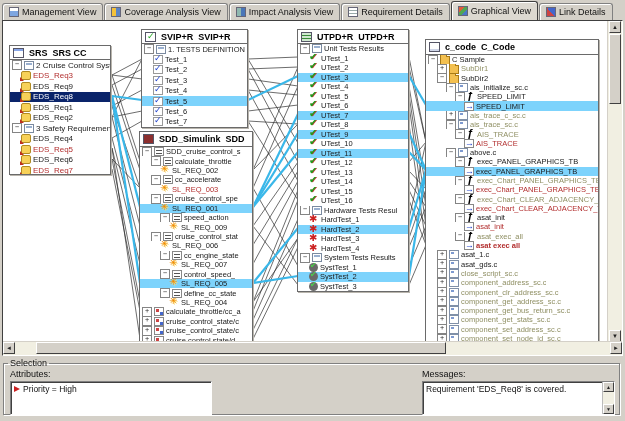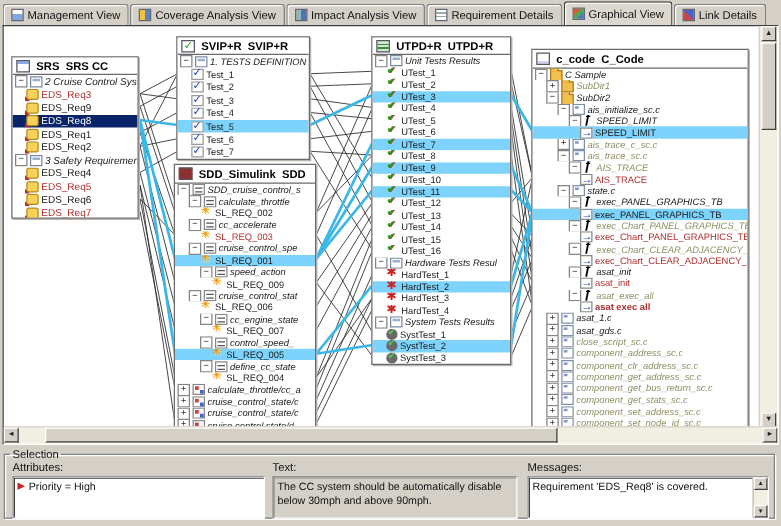--- a/index.html
+++ b/index.html
@@ -36,21 +36,21 @@
   .hi-sdd{background:#8c2f2f;}
   .hi-utpd{background:repeating-linear-gradient(#cfe8cf 0 2px,#3a8a3a 2px 3px);}
   .hi-ccode{background:linear-gradient(#fff 70%,#cfd6e8 70%);}
 
   .row{display:flex;align-items:center;box-sizing:border-box;white-space:nowrap;overflow:hidden;color:#1a1a1a;}
   .row .lab{overflow:hidden;text-overflow:clip;}
   .sel-cyan{background:#7dd3fc;}
   .sel-dark{background:#0a246a;color:#fff;}
   .c-red{color:#b22e2e;}
   .c-olive{color:#8f8f63;}
-  .it{font-style:italic;}
+  .it{}
   .bd{font-weight:bold;}
 
   .exp{width:8px;height:8px;flex:none;border:1px solid #848484;background:#fff;color:#333;
        font-family:"DejaVu Sans Mono",monospace;font-size:7px;line-height:6px;text-align:center;margin-right:2px;font-style:normal;}
   .i{display:inline-block;width:10px;height:9px;position:relative;margin-right:2px;flex:none;font-style:normal;}
   .i-req{background:#f7d158;border:1px solid #b08a22;border-radius:2px 2px 2px 0;box-sizing:border-box;}
   .i-req::after{content:"";position:absolute;left:-2px;bottom:-2px;border-left:4px solid #c03020;border-top:4px solid transparent;}
   .i-doc{background:#fff;border:1px solid #7a8aa0;box-sizing:border-box;}
   .i-doc::after{content:"";position:absolute;left:1px;top:1px;right:1px;height:2px;background:#9ab0d0;}
   .i-test{background:#fff;border:1px solid #999;box-sizing:border-box;}
@@ -585,21 +585,21 @@
           <span class="i i-fn"></span>
           <span class="lab it c-olive">AIS_TRACE</span>
         </div>
         <div class="row" style="height: 9.3px; font-size: 7.5px; padding-left: 38px;">
           <span class="i i-arrow"></span>
           <span class="lab c-red">AIS_TRACE</span>
         </div>
         <div class="row" style="height: 9.3px; font-size: 7.5px; padding-left: 20px;">
           <span class="exp">−</span>
           <span class="i i-file"></span>
-          <span class="lab it">state.c</span>
+          <span class="lab it">above.c</span>
         </div>
         <div class="row" style="height: 9.3px; font-size: 7.5px; padding-left: 29px;">
           <span class="exp">−</span>
           <span class="i i-fn"></span>
           <span class="lab it">exec_PANEL_GRAPHICS_TB</span>
         </div>
         <div class="row sel-cyan" style="height: 9.3px; font-size: 7.5px; padding-left: 38px;">
           <span class="i i-arrow"></span>
           <span class="lab">exec_PANEL_GRAPHICS_TB</span>
         </div>
@@ -696,26 +696,20 @@
     <legend>Selection</legend>
     <div class="col col-attr">
       <div class="lbl">Attributes:</div>
       <div class="box sunken-box">
         <div class="attr-item">
           <span class="attr-ico"></span>
           <span>Priority = High</span>
         </div>
       </div>
     </div>
-    <div class="col col-text">
-      <div class="lbl">Text:</div>
-      <div class="box text-box">
-        <span>The CC system should be automatically disable below 30mph and above 90mph.</span>
-      </div>
-    </div>
     <div class="col col-msg">
       <div class="lbl">Messages:</div>
       <div class="box sunken-box msg-box">
         <span>Requirement 'EDS_Req8' is covered.</span>
         <div class="msb">
           <div class="sb-btn">▲</div>
           <div class="sb-btn down">▼</div>
         </div>
       </div>
     </div>

